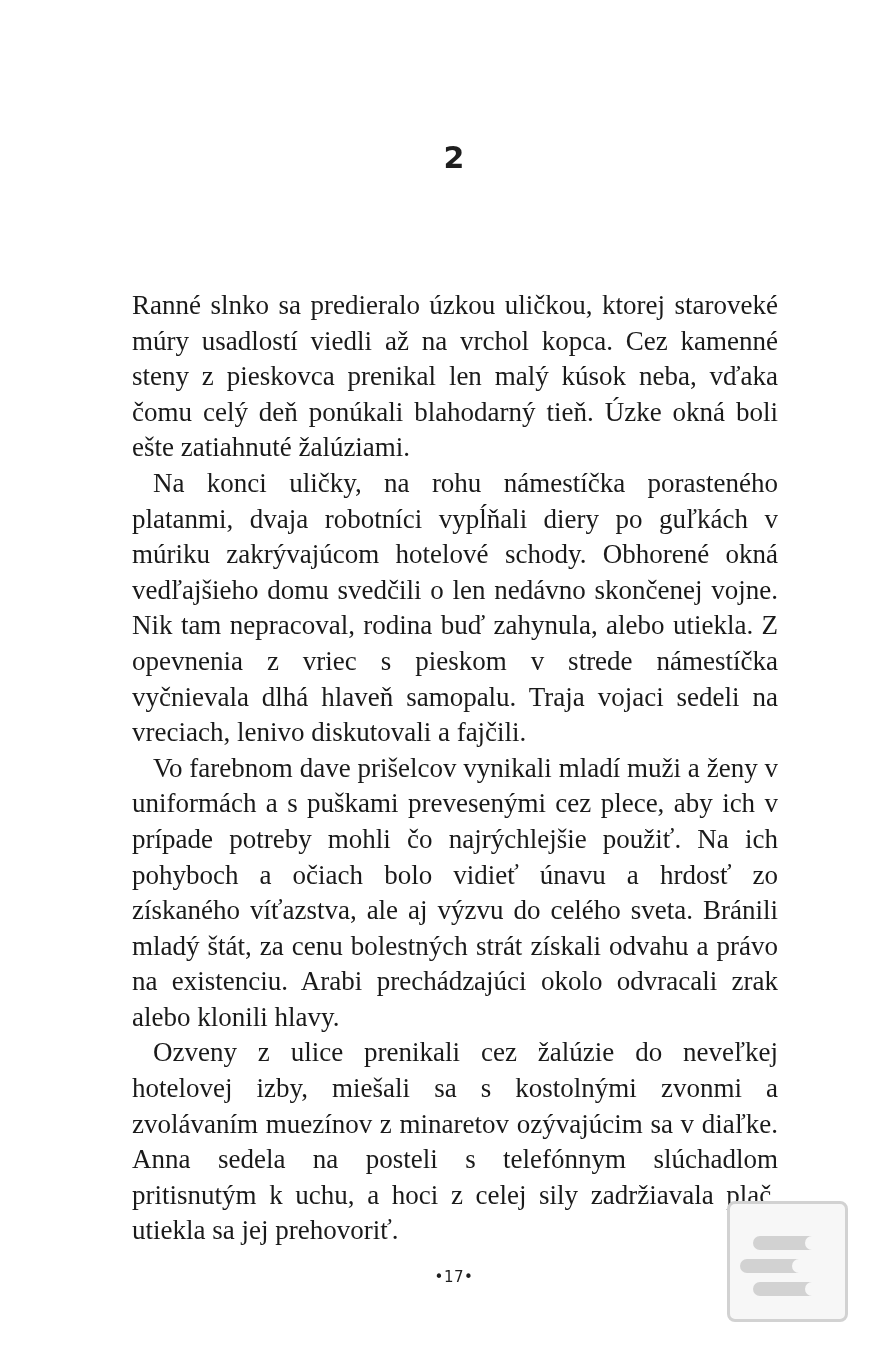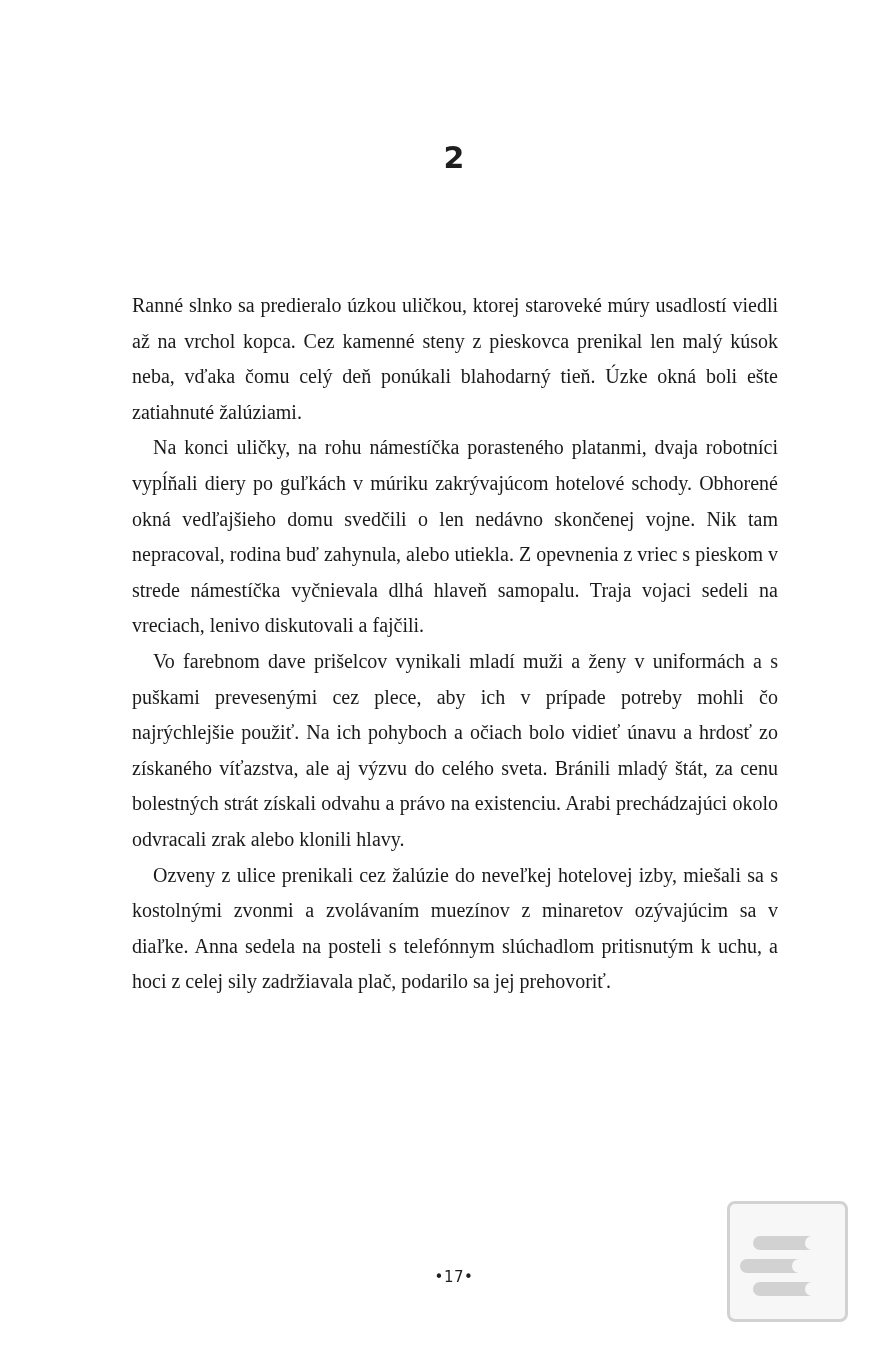--- a/index.html
+++ b/index.html
@@ -25,21 +25,21 @@
       font-size: 30px;
       line-height: 40px;
       color: #1e1e1e;
     }
     .body-text {
       position: absolute;
       top: 288px;
       left: 132px;
       width: 646px;
       font-family: "Liberation Serif", serif;
-      font-size: 20px;
+      font-size: 27px;
       line-height: 35.6px;
       color: #1a1a1a;
       text-align: justify;
     }
     .body-text p {
       margin: 0;
       padding: 0;
     }
     .body-text p.indent {
       text-indent: 21px;
@@ -74,21 +74,21 @@
   </style>
 </head>
 <body>
 
 <div class="chapter-number">2</div>
 
 <div class="body-text">
   <p>Ranné slnko sa predieralo úzkou uličkou, ktorej staroveké múry usadlostí viedli až na vrchol kopca. Cez kamenné steny z pieskovca prenikal len malý kúsok neba, vďaka čomu celý deň ponúkali blahodarný tieň. Úzke okná boli ešte zatiahnuté žalúziami.</p>
   <p class="indent">Na konci uličky, na rohu námestíčka porasteného platanmi, dvaja robotníci vypĺňali diery po guľkách v múriku zakrývajúcom hotelové schody. Obhorené okná vedľajšieho domu svedčili o len nedávno skončenej vojne. Nik tam nepracoval, rodina buď zahynula, alebo utiekla. Z opevnenia z vriec s pieskom v strede námestíčka vyčnievala dlhá hlaveň samopalu. Traja vojaci sedeli na vreciach, lenivo diskutovali a fajčili.</p>
   <p class="indent">Vo farebnom dave prišelcov vynikali mladí muži a ženy v uniformách a s puškami prevesenými cez plece, aby ich v prípade potreby mohli čo najrýchlejšie použiť. Na ich pohyboch a očiach bolo vidieť únavu a hrdosť zo získaného víťazstva, ale aj výzvu do celého sveta. Bránili mladý štát, za cenu bolestných strát získali odvahu a právo na existenciu. Arabi prechádzajúci okolo odvracali zrak alebo klonili hlavy.</p>
-  <p class="indent">Ozveny z ulice prenikali cez žalúzie do neveľkej hotelovej izby, miešali sa s kostolnými zvonmi a zvolávaním muezínov z minaretov ozývajúcim sa v diaľke. Anna sedela na posteli s telefónnym slúchadlom pritisnutým k uchu, a hoci z celej sily zadržiavala plač, podarilo sa jej prehovoriť.</p>
+  <p class="indent">Ozveny z ulice prenikali cez žalúzie do neveľkej hotelovej izby, miešali sa s kostolnými zvonmi a zvolávaním muezínov z minaretov ozývajúcim sa v diaľke. Anna sedela na posteli s telefónnym slúchadlom pritisnutým k uchu, a hoci z celej sily zadržiavala plač, utiekla sa jej prehovoriť.</p>
 </div>
 
 <div class="page-number">•17•</div>
 
 <div class="watermark">
   <svg width="115" height="115" viewBox="0 0 115 115">
     <g fill="#d2d2d2">
       <path d="M30 32 h52 a6 6 0 0 0 0 14 h-52 a7 7 0 0 1 0 -14 z"></path>
       <path d="M17 55 h52 a6 6 0 0 0 0 14 h-52 a7 7 0 0 1 0 -14 z"></path>
       <path d="M30 78 h52 a6 6 0 0 0 0 14 h-52 a7 7 0 0 1 0 -14 z"></path>

